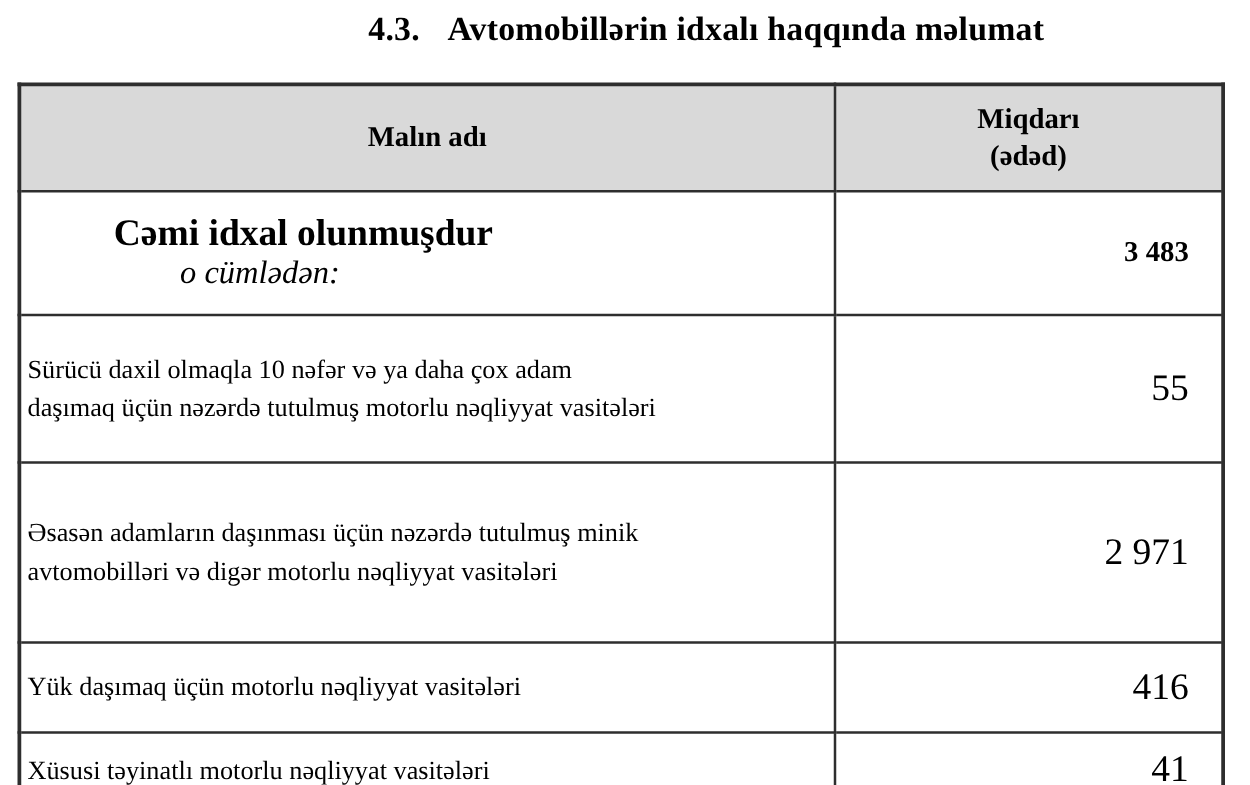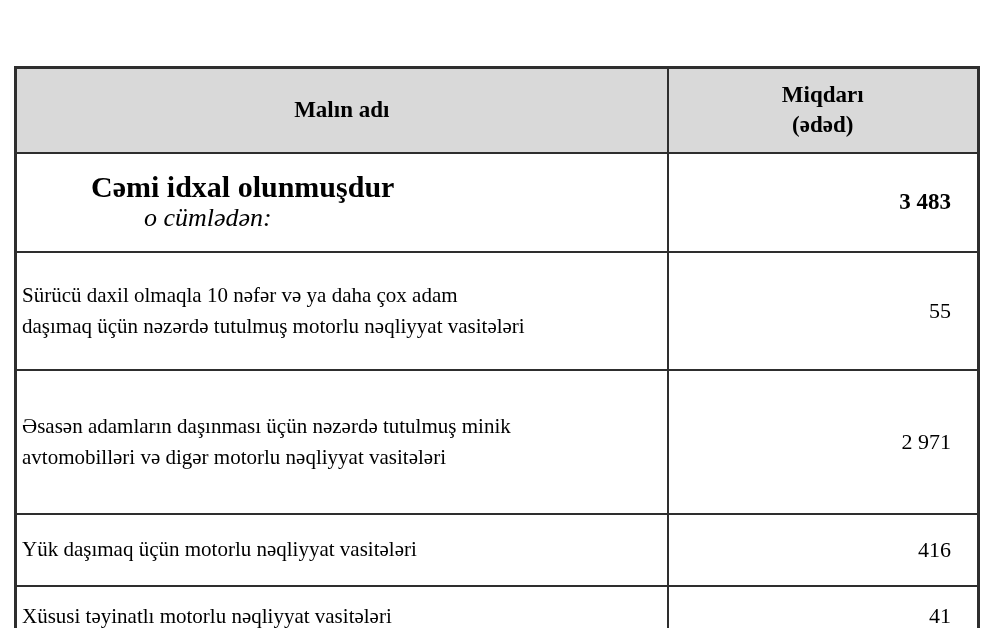--- a/index.html
+++ b/index.html
@@ -21,32 +21,35 @@
   tr.r-bus{height:118px;}
   tr.r-cars{height:144px;}
   tr.r-trucks{height:72px;}
   tr.r-special{height:62px;margin-top:12px;}
 
   th{background:#d9d9d9;font-weight:bold;font-size:23px;text-align:center;vertical-align:middle;
     white-space:pre-line;line-height:30px;}
 
   td.name{font-size:21px;line-height:31px;text-align:left;vertical-align:middle;
     padding:4px 10px 4px 5px;white-space:pre-line;}
-  td.qty{font-size:22px;text-align:right;vertical-align:middle;padding-right:26px;}
+  td.qty{font-size:30px;text-align:right;vertical-align:middle;padding-right:26px;}
 
   td.total-cell{vertical-align:middle;padding:0;}
   .total-line{font-weight:bold;font-size:30px;padding-left:74px;line-height:32px;}
   .total-note{font-style:italic;font-size:26px;padding-left:127px;line-height:30px;}
   td.qty-total{font-weight:bold;font-size:23px;}
 </style>
 </head>
 <body>
 
 <div class="page">
 
+  <div class="title">
+    <span class="num">4.3.</span><span>Avtomobillərin idxalı haqqında məlumat</span>
+  </div>
 
   <table class="report">
     <colgroup>
         <col class="c1">
         <col class="c2">
       </colgroup>
 
     <tbody>
         <tr class="hdr">
       <th>Malın adı</th>

